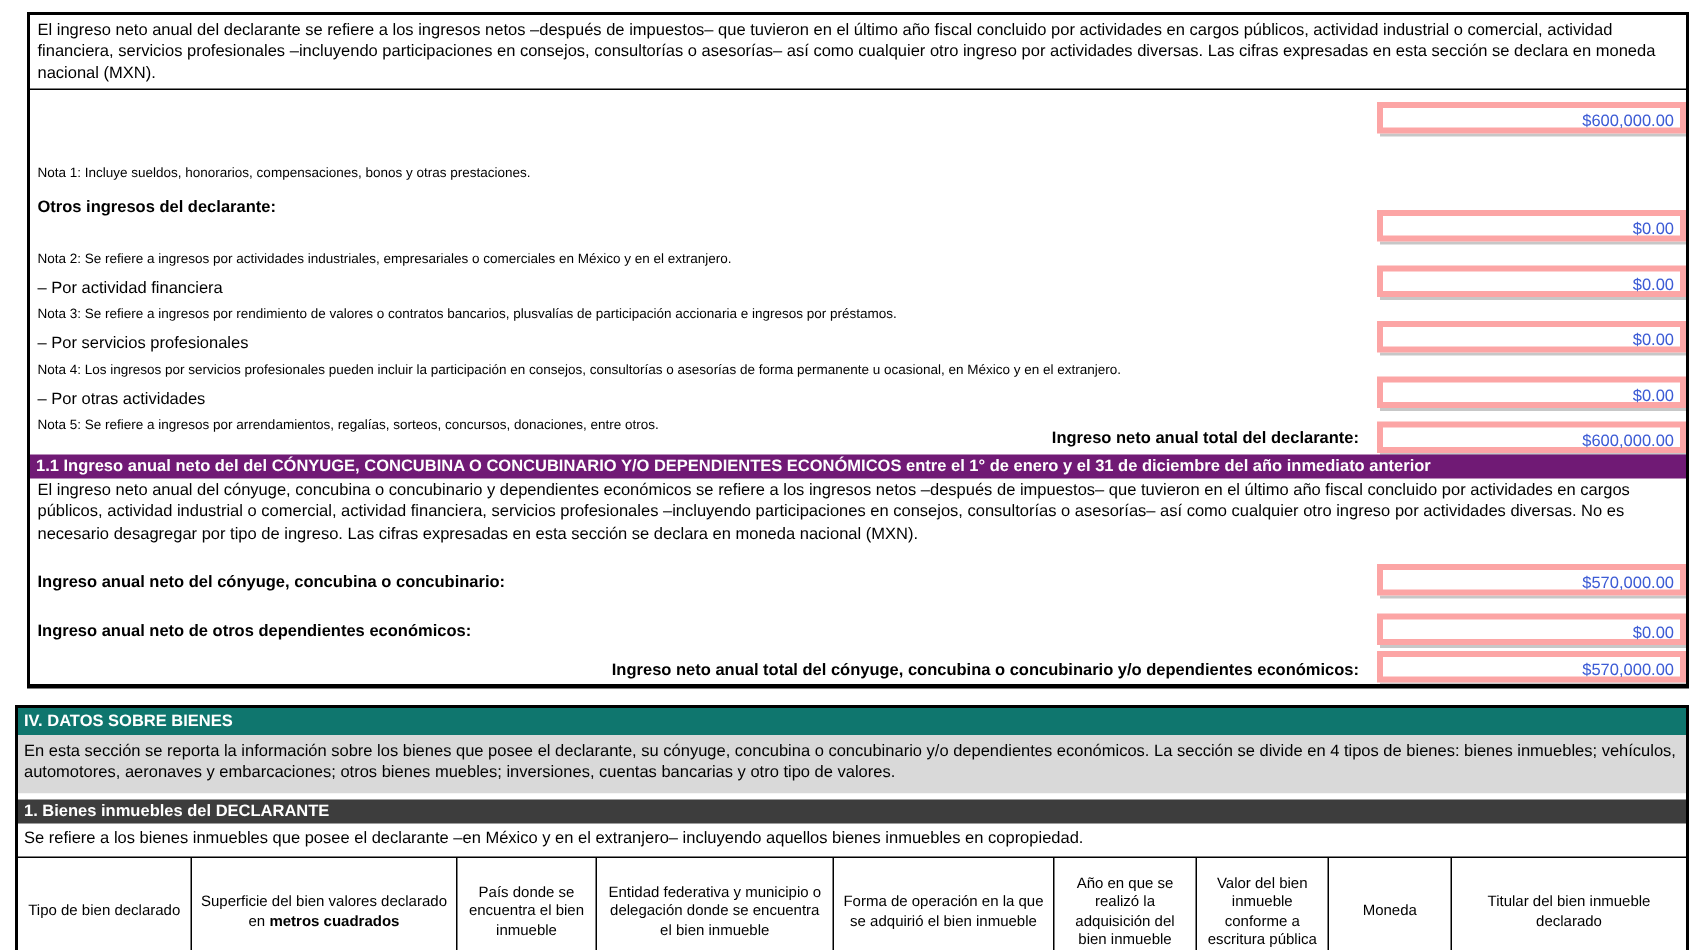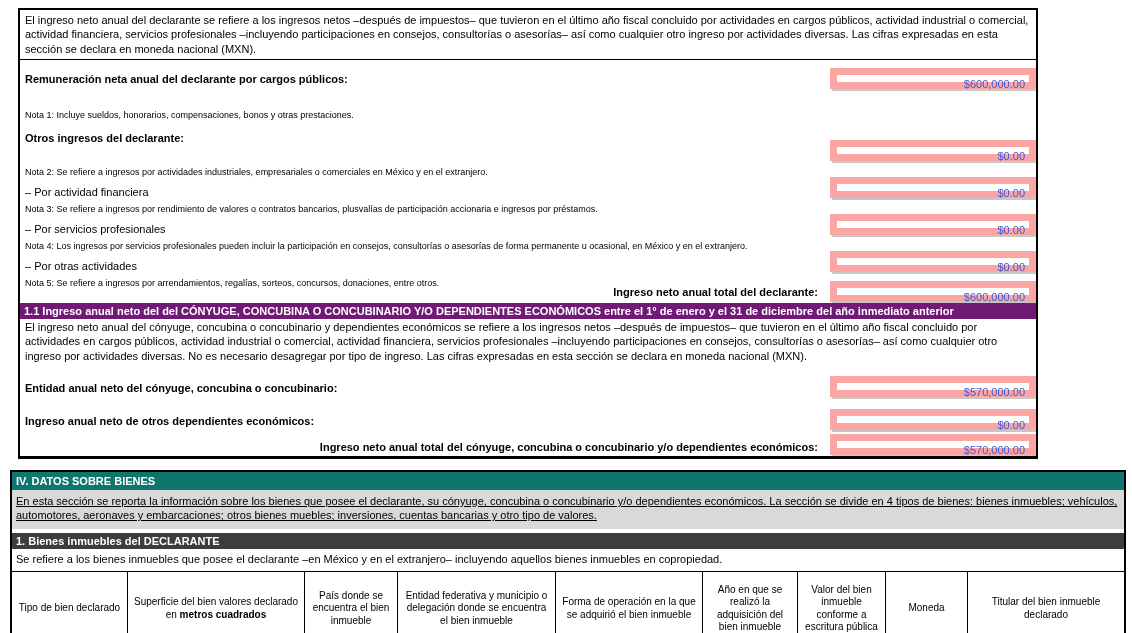--- a/index.html
+++ b/index.html
@@ -1,57 +1,56 @@
 <!DOCTYPE html>
 <html><head>
 <meta charset="utf-8">
 <style>
   * { margin:0; padding:0; box-sizing:border-box; }
   html,body { width:1132px; height:633px; background:#fff; overflow:hidden;
               font-family:"Liberation Sans", sans-serif; color:#000; }
-  .block1 { position:absolute; left:18px; top:8px; width:1020px; height:451px;
+  .block1 { position:absolute; left:18px; top:8px; width:1108px; height:451px;
             border:2px solid #000; border-bottom-width:3px; background:#fff; }
   .b1 { position:absolute; }
   .intro { left:0; top:0; width:100%; padding:3px 5px; font-size:11px; line-height:1.3;
            border-bottom:1px solid #000; }
   .lbl-bold { font-weight:bold; font-size:11px; }
   .lbl { font-size:11px; }
   .note { font-size:9px; }
   .vbox { position:absolute; right:0; width:206px; height:21px; background:#fff;
-          border:7px solid #fca5a5; box-shadow:2px 2px 0 rgba(0,0,0,0.22);
+          border:4px solid #fca5a5; box-shadow:2px 2px 0 rgba(0,0,0,0.22);
           font-size:11px; line-height:19px; text-align:right; padding-right:4px; }
   .totlbl { text-align:right; }
   .bar { background:#701a75; color:#fff; font-weight:bold; font-size:11px;
          padding:2px 4px; }
   .bar11 { position:absolute; left:0; top:293px; width:100%; height:16px; line-height:12px; }
   .block2 { position:absolute; left:10px; top:470px; width:1116px; height:170px;
             border:2px solid #000; background:#fff; }
   .bar-iv { background:#0f766e; color:#fff; font-weight:bold; font-size:11px;
             padding:3px 4px; height:18px; }
-  .gray-intro { background:#d9d9d9; font-size:11px; line-height:1.3; padding:4px 4px 6px 4px;text-decoration:underline; }
+  .gray-intro { background:#d9d9d9; font-size:11px; line-height:1.3; padding:4px 4px 6px 4px; }
   .gap { height:4px; background:#fff; }
   .bar-sub { background:#3d3d3d; color:#fff; font-weight:bold; font-size:11px;
              padding:2px 4px; height:16px; line-height:12px; }
   .sub-intro { font-size:11px; padding:4px 4px; height:22px; }
   .thead { display:flex; border-top:1px solid #000; height:75px; }
   .th { display:flex; align-items:center; justify-content:center; text-align:center;
         font-size:10px; line-height:1.25; padding:2px 4px; border-left:1px solid #000; }
   .th:first-child { border-left:none; }
   .w1{width:115px;} .w2{width:177px;} .w3{width:93px;} .w4{width:158px;}
   .w5{width:147px;} .w6{width:95px;} .w7{width:88px;} .w8{width:82px;} .w9{flex:1;}
   .val { color:#3c5bd5; }
 </style>
 </head>
 <body>
 
 <div class="block1">
 
   <div class="b1 intro">El ingreso neto anual del declarante se refiere a los ingresos netos –después de impuestos– que tuvieron en el último año fiscal concluido por actividades en cargos públicos, actividad industrial o comercial, actividad financiera, servicios profesionales –incluyendo participaciones en consejos, consultorías o asesorías– así como cualquier otro ingreso por actividades diversas. Las cifras expresadas en esta sección se declara en moneda nacional (MXN).</div>
 
-  <div class="b1 lbl-bold" style="left:5px; top:63px;">Remuneración neta anual del declarante por cargos públicos:</div>
   <div class="vbox val" style="top:58px;">$600,000.00</div>
   <div class="b1 note" style="left:5px; top:83px;margin-top:17px;">Nota 1: Incluye sueldos, honorarios, compensaciones, bonos y otras prestaciones.</div>
 
   <div class="b1 lbl-bold" style="left:5px; top:122px;">Otros ingresos del declarante:</div>
 
   <div class="vbox val" style="top:130px;">$0.00</div>
   <div class="b1 note" style="left:5px; top:157px;">Nota 2: Se refiere a ingresos por actividades industriales, empresariales o comerciales en México y en el extranjero.</div>
 
   <div class="b1 lbl" style="left:5px; top:176px;">– Por actividad financiera</div>
   <div class="vbox val" style="top:167px;">$0.00</div>
@@ -65,21 +64,21 @@
   <div class="vbox val" style="top:241px;">$0.00</div>
   <div class="b1 note" style="left:5px; top:268px;">Nota 5: Se refiere a ingresos por arrendamientos, regalías, sorteos, concursos, donaciones, entre otros.</div>
 
   <div class="b1 lbl-bold totlbl" style="left:0; right:218px; top:276px;">Ingreso neto anual total del declarante:</div>
   <div class="vbox val" style="top:271px;">$600,000.00</div>
 
   <div class="bar bar11">1.1 Ingreso anual neto del del CÓNYUGE, CONCUBINA O CONCUBINARIO Y/O DEPENDIENTES ECONÓMICOS entre el 1° de enero y el 31 de diciembre del año inmediato anterior</div>
 
   <div class="b1 lbl" style="left:0; top:310px; width:100%; padding:0 5px; line-height:1.3;">El ingreso neto anual del cónyuge, concubina o concubinario y dependientes económicos se refiere a los ingresos netos –después de impuestos– que tuvieron en el último año fiscal concluido por actividades en cargos públicos, actividad industrial o comercial, actividad financiera, servicios profesionales –incluyendo participaciones en consejos, consultorías o asesorías– así como cualquier otro ingreso por actividades diversas. No es necesario desagregar por tipo de ingreso. Las cifras expresadas en esta sección se declara en moneda nacional (MXN).</div>
 
-  <div class="b1 lbl-bold" style="left:5px; top:372px;">Entidad anual neto del cónyuge, concubina o concubinario:</div>
+  <div class="b1 lbl-bold" style="left:5px; top:372px;">Ingreso anual neto del cónyuge, concubina o concubinario:</div>
   <div class="vbox val" style="top:366px;">$570,000.00</div>
 
   <div class="b1 lbl-bold" style="left:5px; top:405px;">Ingreso anual neto de otros dependientes económicos:</div>
   <div class="vbox val" style="top:399px;">$0.00</div>
 
   <div class="b1 lbl-bold totlbl" style="left:10px; right:218px; top:431px;">Ingreso neto anual total del cónyuge, concubina o concubinario y/o dependientes económicos:</div>
   <div class="vbox val" style="top:424px;">$570,000.00</div>
 </div>
 
 <div class="block2">

